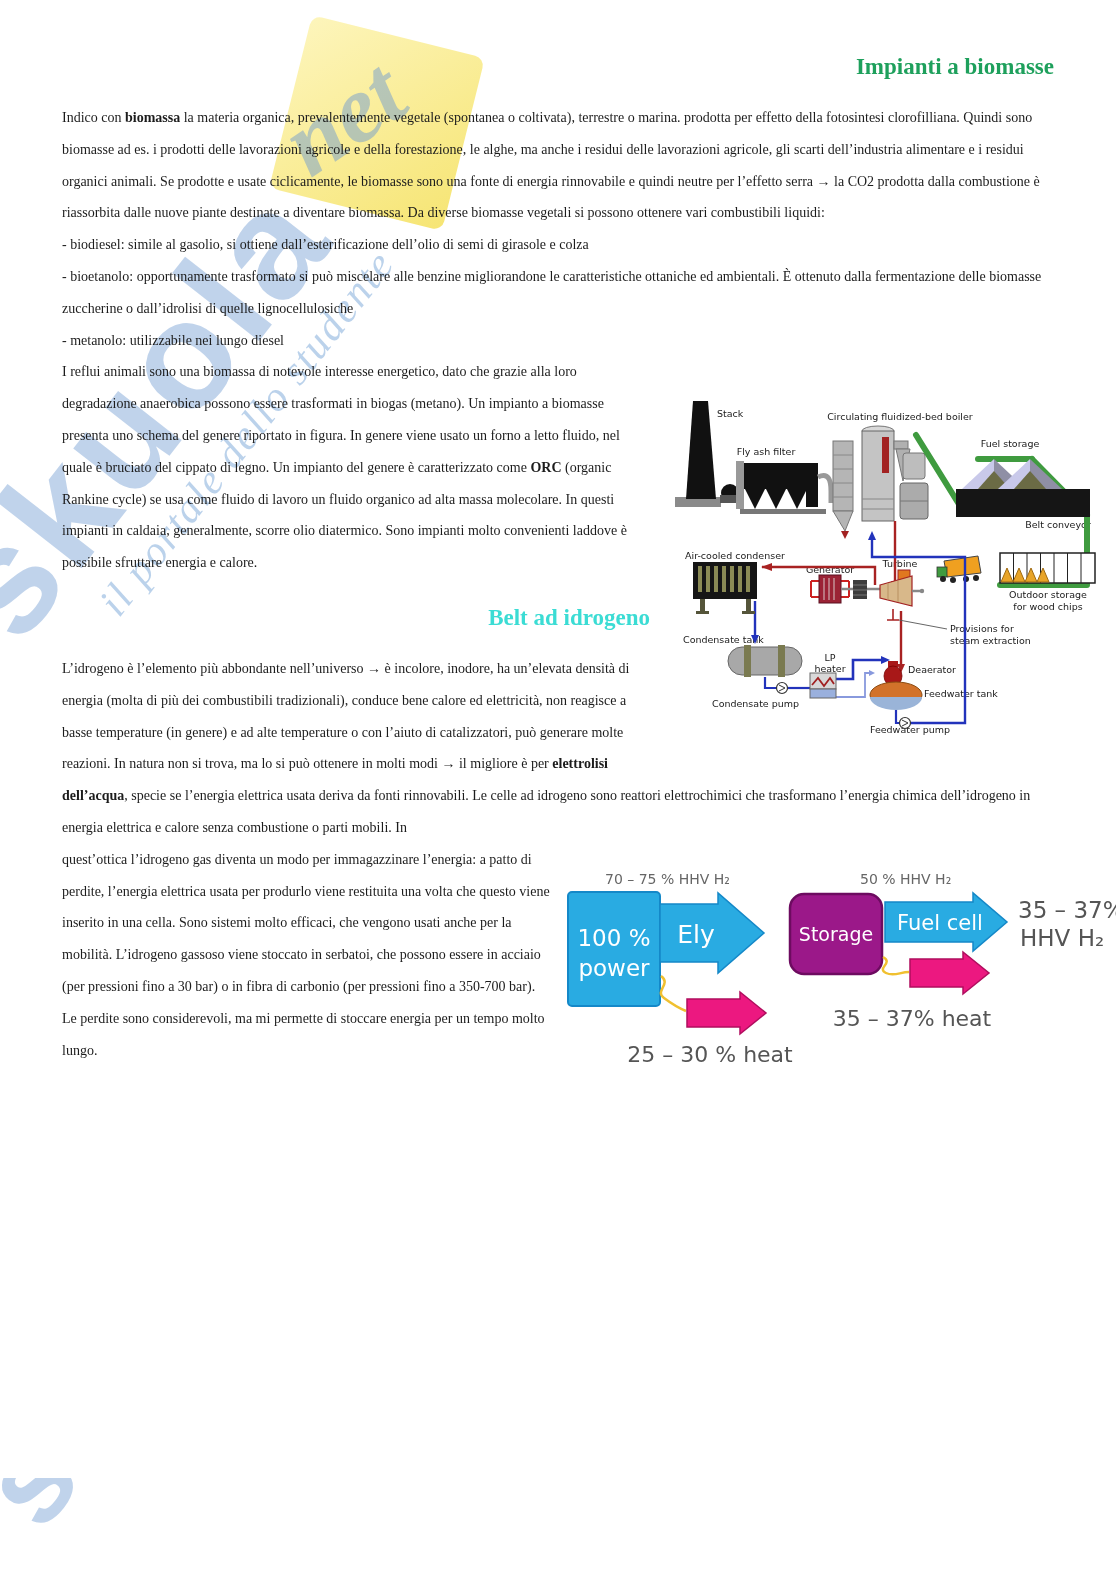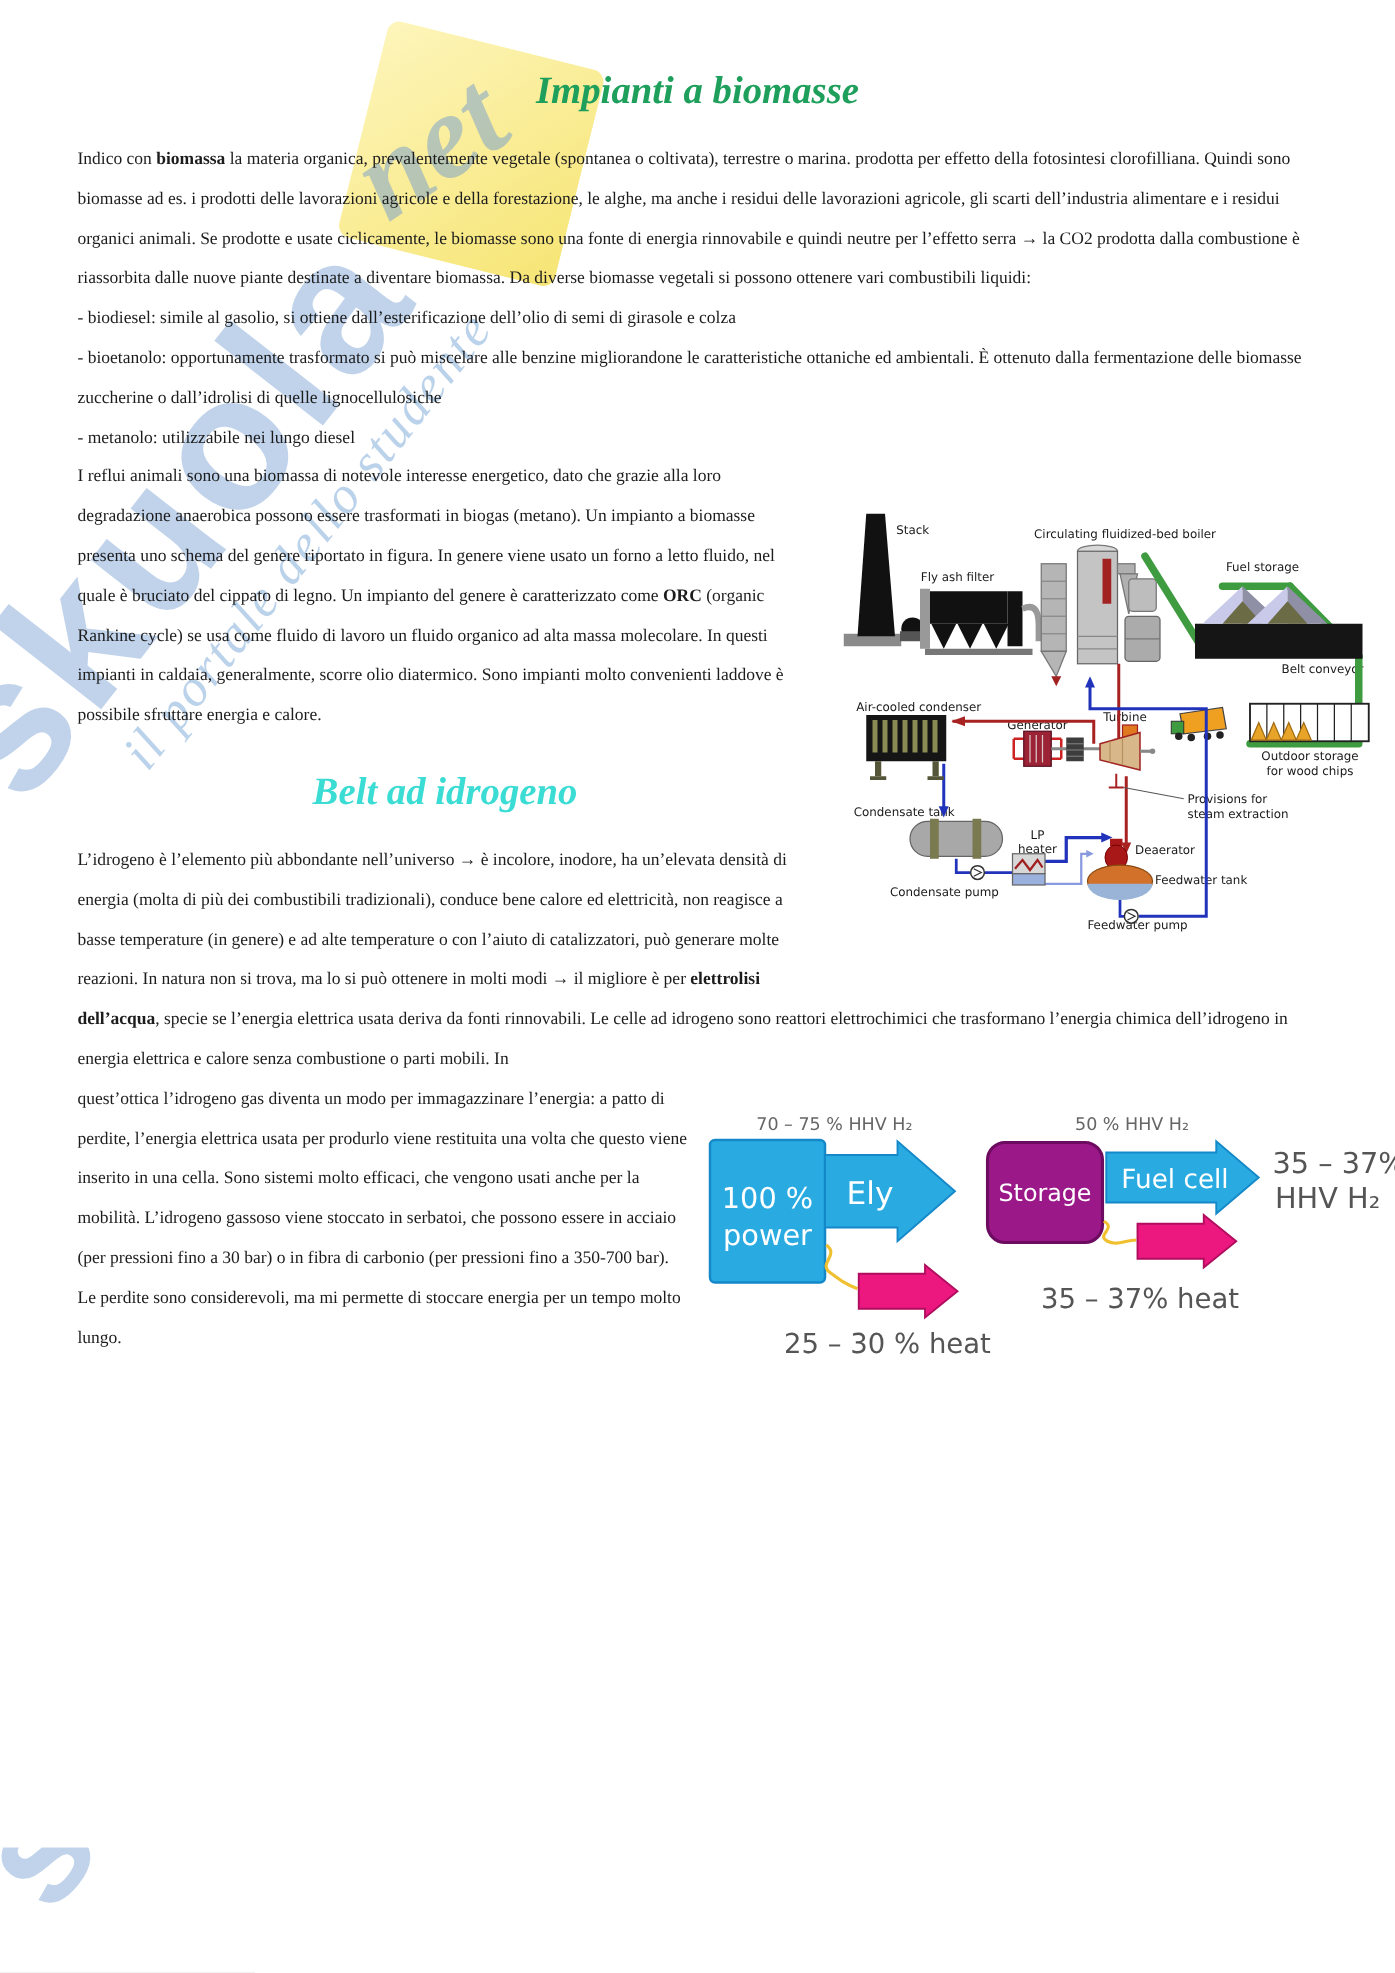--- a/index.html
+++ b/index.html
@@ -4,21 +4,21 @@
 <style>
   html,body{margin:0;padding:0;background:#e8e8e8;}
   .page{
     position:relative;width:1116px;height:1578px;margin:0 auto;
     background:#ffffff;overflow:hidden;
     font-family:"Liberation Serif","DejaVu Serif",serif;
     color:#1c1c1c;
   }
   .content{position:relative;padding:54px 62px 0 62px;z-index:2;}
   .doc-title{
-    text-align:center;font-size:31px;font-weight:bold;margin:0 0 22px 0;font-style:italic;
+    text-align:right;font-size:23px;font-weight:bold;margin:0 0 22px 0;
   }
   .doc-title.green{color:#1ea05c;}
   .doc-title.cyan{color:#3bdcd4;margin-top:26px;}
   .para{font-size:14px;line-height:31.8px;margin:0;text-align:left;}
   .para b{font-weight:bold;}
   
   .fig-biomass{
     float:right;width:456px;height:382px;
     margin:33px -62px 6px 10px;
   }

